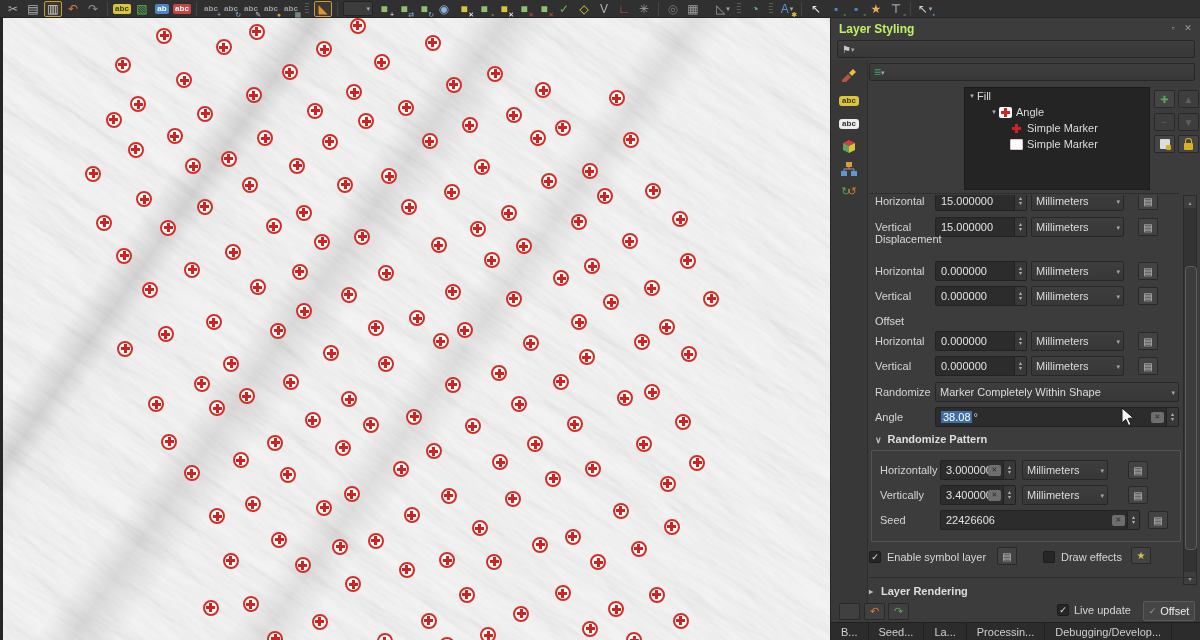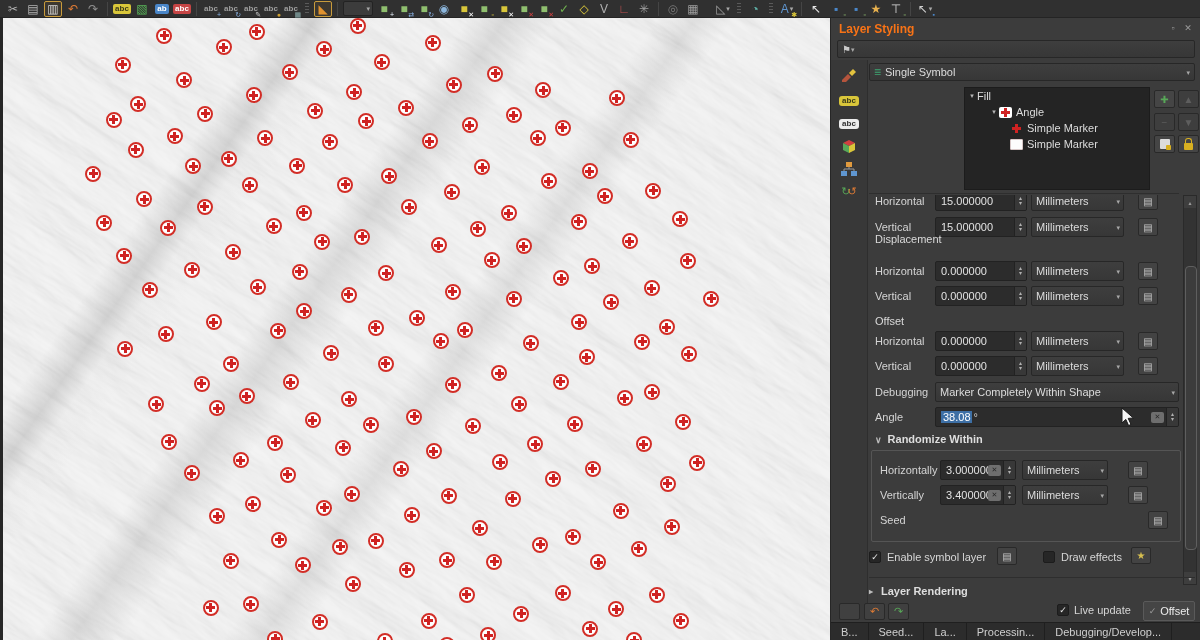--- a/index.html
+++ b/index.html
@@ -32,21 +32,21 @@
       linear-gradient(125deg, transparent 37%, rgba(40,40,40,.11) 40%, transparent 44%),
       linear-gradient(125deg, transparent 52%, rgba(40,40,40,.09) 55%, transparent 58%);}
   .mk{position:absolute;width:16px;height:16px;border-radius:50%;background:#fff;
     border:2px solid #d22d26;box-sizing:border-box;}
   .mk::before{content:"";position:absolute;left:1.5px;right:1.5px;top:4.5px;height:3px;background:#cf2222;}
   .mk::after{content:"";position:absolute;top:1.5px;bottom:1.5px;left:4.5px;width:3px;background:#cf2222;}
 
   
   #panel{position:absolute;left:830px;top:18px;width:370px;height:622px;background:#3c3c3c;
     border-left:1px solid #262626;box-sizing:border-box;overflow:hidden;}
-  .ptitle{position:absolute;left:8px;top:4px;font-size:12px;font-weight:bold;color:#f97316;}
+  .ptitle{position:absolute;left:8px;top:4px;font-size:12px;font-weight:bold;color:#bef264;}
   .dockbtn{position:absolute;top:4px;width:12px;height:12px;color:#9a9a9a;font-size:9px;
     display:flex;align-items:center;justify-content:center;}
   .combo{background:linear-gradient(#3e3e3e,#373737);border:1px solid #272727;border-radius:2px;
     display:flex;align-items:center;box-sizing:border-box;color:#dcdcdc;}
   .combo .cv{flex:1;overflow:hidden;white-space:nowrap;padding:0 4px;}
   #layerCombo{position:absolute;left:6px;top:22px;width:358px;height:18px;}
   #rendererCombo{position:absolute;left:38px;top:45px;width:326px;height:18px;}
   .flagic{color:#c9c9c9;font-size:10px;margin-left:4px;}
   .rendic{color:#3da873;font-weight:bold;font-size:12px;margin-left:4px;}
 
@@ -519,21 +519,20 @@
         </svg>
       </div>
       <div class="railbtn" style="top:120px">
         <span style="color:#58a858;font-size:11px">↻</span>
         <span style="color:#df7b35;font-size:11px;margin-left:-3px">↺</span>
       </div>
     </div>
 
     <div id="rendererCombo" class="combo">
       <span class="rendic">≡</span>
-      <span class="cv">Single Symbol</span>
       <span class="caret" style="margin-right:4px">▾</span>
     </div>
 
     <div id="tree">
         <div class="trow" style="padding-left: 2px;">
           <span class="texp">▾</span>
           <span>Fill</span>
         </div>
         <div class="trow" style="padding-left: 24px;">
           <span class="texp">▾</span>
@@ -661,42 +660,42 @@
             </span>
         </span>
         <span class="combo unitcombo" style="left:162px;width:93px">
           <span class="cv">Millimeters</span>
             <span class="caret" style="margin-right:3px">▾</span>
         </span>
         <span class="ddbtn" style="left:269px">▤</span>
       </div>
 
       <div class="prow" style="top:187px">
-        <span class="plabel">Debugging</span>
+        <span class="plabel">Randomize</span>
         <span class="combo unitcombo" style="left:66px;width:244px">
           <span class="cv">Marker Completely Within Shape</span>
             <span class="caret" style="margin-right:3px">▾</span>
         </span>
 
       </div>
 
       <div class="prow" style="top:212px">
         <span class="plabel">Angle</span>
         <span class="spin" style="left:66px;width:244px">
           <span class="val"><span class="sel">38.08</span><span class="suffix">°</span></span>
           <span class="clearbtn">✕</span>
           <span class="spinbtns">
               <span class="sa">▴</span>
               <span class="sa">▾</span>
             </span>
         </span>
       </div>
 
       <div class="grouphdr" style="top:238px">
-        <span class="chev">∨</span><span>Randomize Within</span>
+        <span class="chev">∨</span><span>Randomize Pattern</span>
       </div>
 
       <div class="groupbox" style="top:255px">
         <div class="prow" style="top:9px;left:0;width:100%">
           <span class="plabel" style="left:8px">Horizontally</span>
           <span class="spin" style="left:68px;width:76px">
             <span class="val">3.000000</span>
             <span class="clearbtn">✕</span>
             <span class="spinbtns">
                 <span class="sa">▴</span>
@@ -720,20 +719,28 @@
               </span>
           </span>
           <span class="combo unitcombo" style="left:150px;width:86px">
             <span class="cv">Millimeters</span>
               <span class="caret" style="margin-right:3px">▾</span>
           </span>
           <span class="ddbtn" style="left:256px">▤</span>
         </div>
         <div class="prow" style="top:59px;left:0;width:100%">
           <span class="plabel" style="left:8px">Seed</span>
+          <span class="spin" style="left:68px;width:200px">
+            <span class="val">22426606</span>
+            <span class="clearbtn">✕</span>
+            <span class="spinbtns">
+                <span class="sa">▴</span>
+                <span class="sa">▾</span>
+              </span>
+          </span>
           <span class="ddbtn" style="left:276px">▤</span>
         </div>
       </div>
 
       <div class="cbrow" style="top:354px;left:0px">
         <span class="cb">✓</span>
         <span>Enable symbol layer</span>
       </div>
       <span class="ddbtn" style="top:352px;left:128px">▤</span>
       <div class="cbrow" style="top:354px;left:174px">

